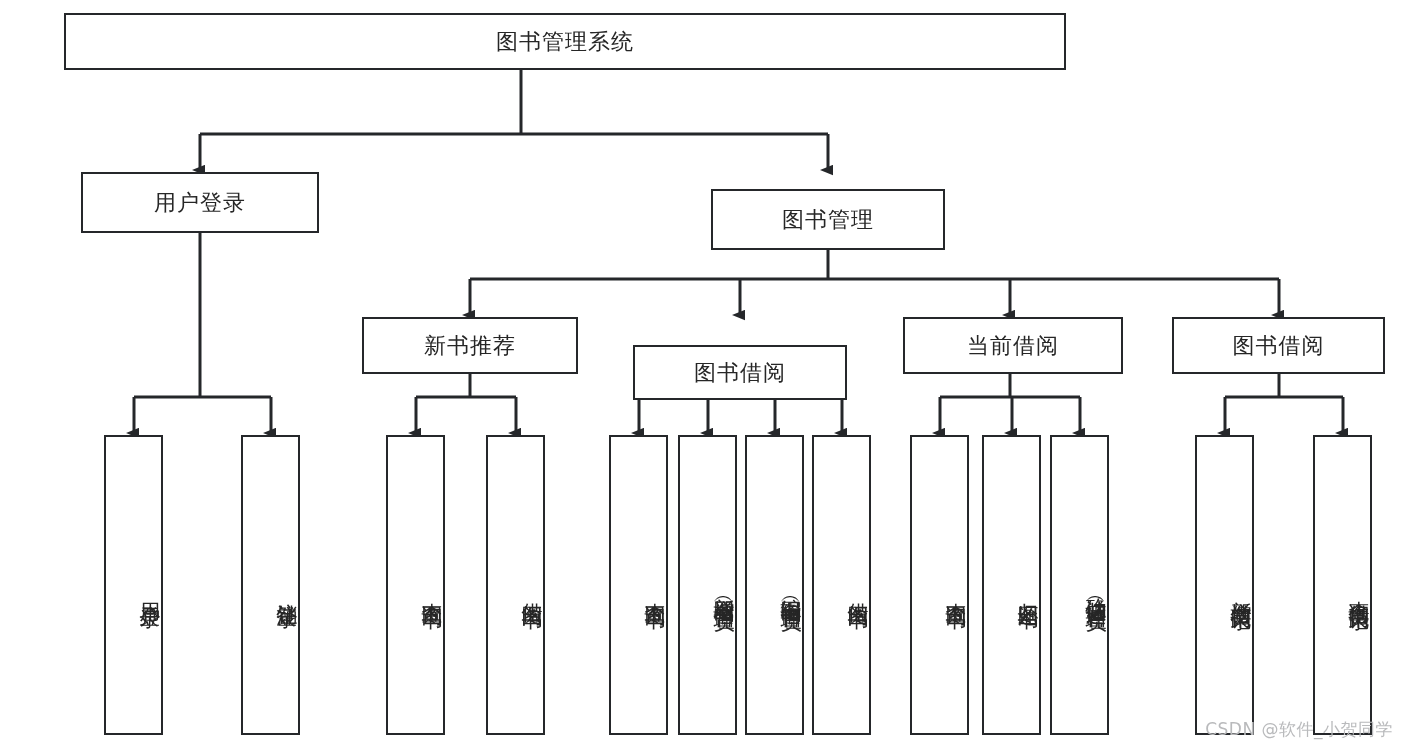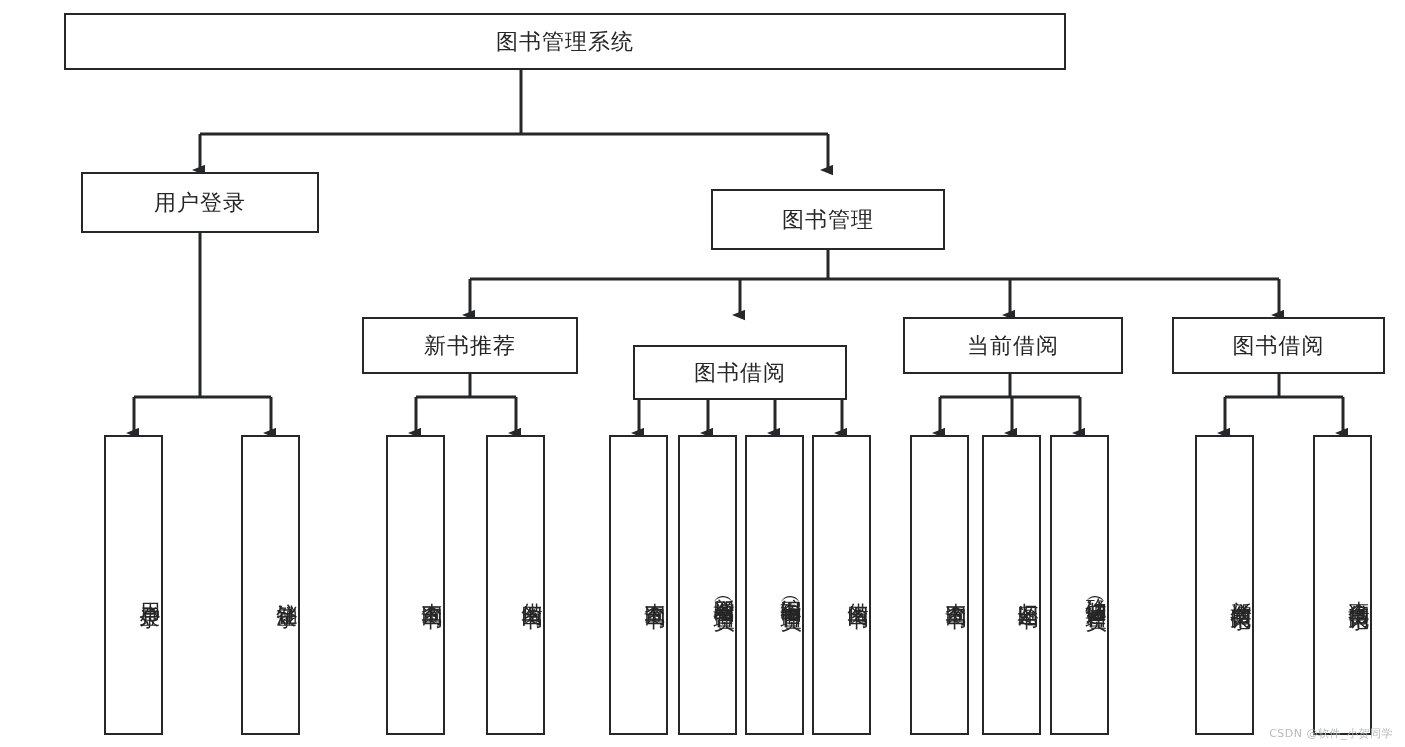--- a/index.html
+++ b/index.html
@@ -50,21 +50,21 @@
   }
   .node.vert .vlabel {
     writing-mode: vertical-rl;
     text-orientation: upright;
     white-space: nowrap;
   }
   #watermark {
     position: absolute;
     right: 12px;
     bottom: 6px;
-    font-size: 11px;
+    font-size: 17px;
     color: #b9babc;
     letter-spacing: 0.5px;
     z-index: 5;
     white-space: nowrap;
   }
 </style>
 </head>
 <body>
 
 <div id="canvas">

